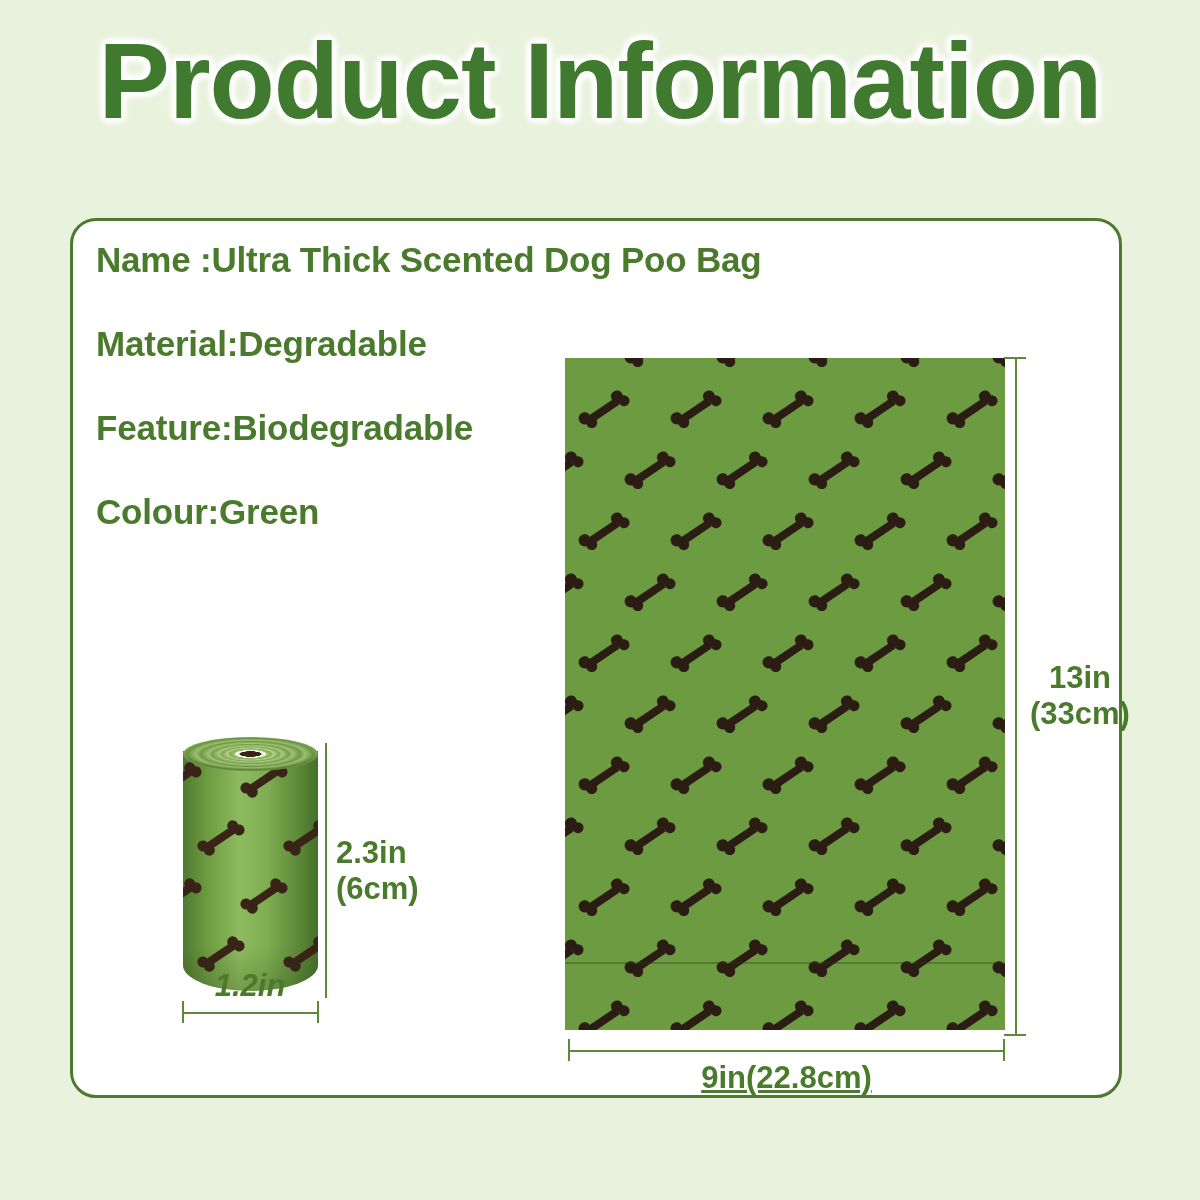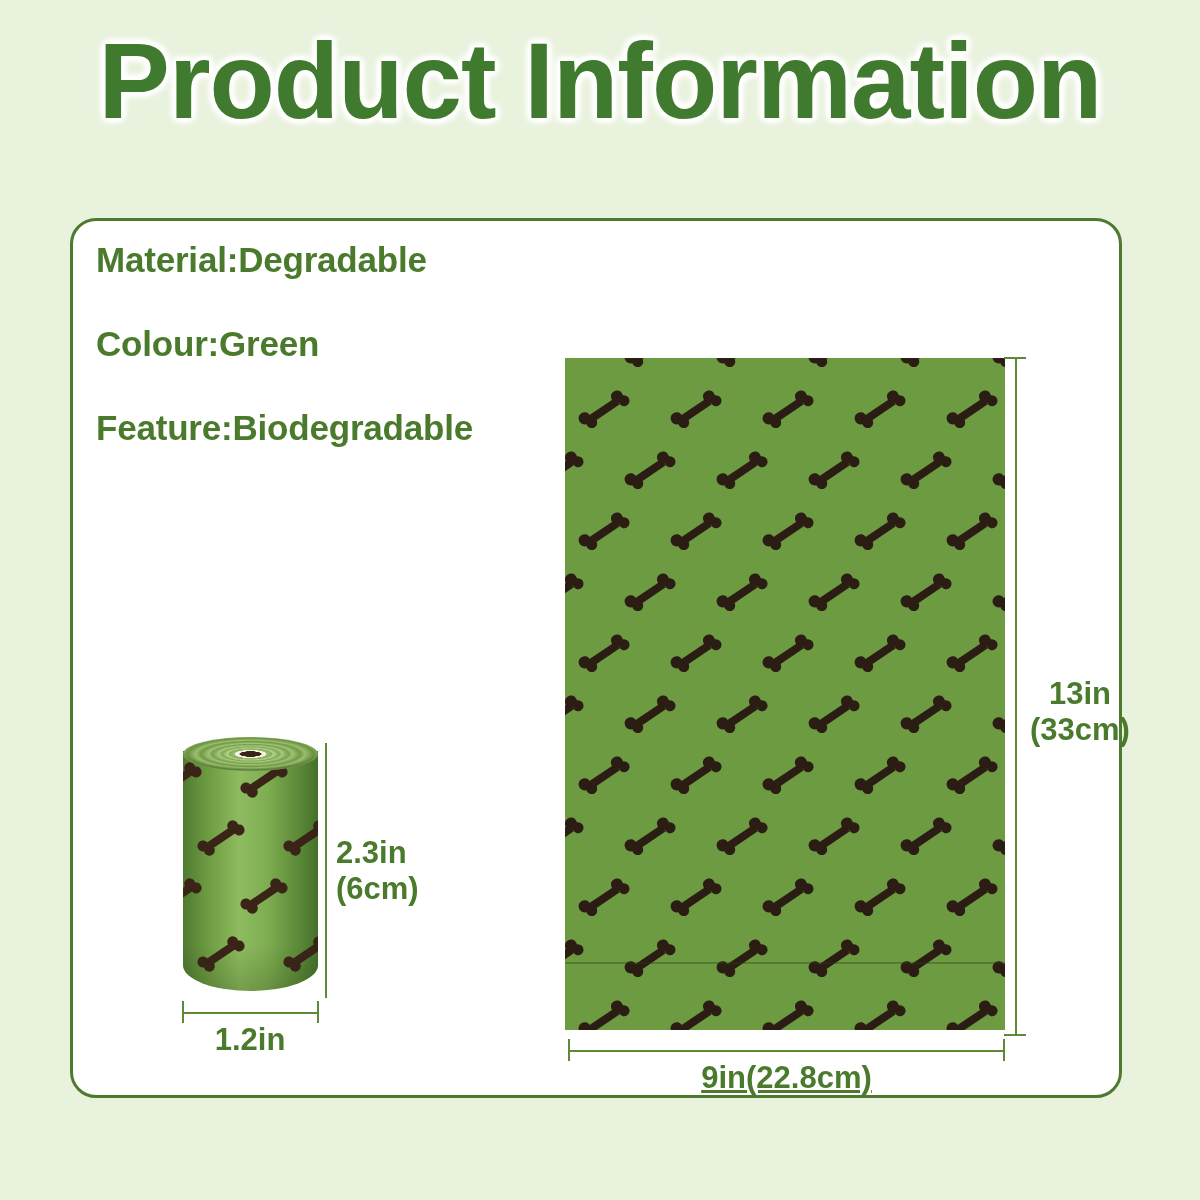--- a/index.html
+++ b/index.html
@@ -219,23 +219,24 @@
   .dim-label.center { text-align: center; }
 </style>
 </head>
 <body>
 
 <div id="page-title">Product Information</div>
 
 <div id="card"></div>
 
 <div id="spec-list">
+  <div class="spec-row">Name :Ultra Thick Scented Dog Poo Bag</div>
   <div class="spec-row">Material:Degradable</div>
+  <div class="spec-row">Feature:Biodegradable</div>
   <div class="spec-row">Colour:Green</div>
-  <div class="spec-row">Feature:Biodegradable</div>
 </div>
 
 <div id="bag-wrap">
   <div id="bag">
     <div class="bone-layer" id="bag-bones">
         <div class="bone" style="left: 46px; top: 61px;">
           <span class="shaft"></span>
         </div>
         <div class="bone" style="left: 138px; top: 61px;">
           <span class="k k1"></span>
@@ -663,21 +664,21 @@
           <span class="k k4"></span>
         </div>
       </div>
     <div id="bag-seam"></div>
   </div>
 </div>
 
 <div class="dim-line v-line" style="left:1015px; top:357px; height:678px;"></div>
 <div class="dim-line tick-h" style="left:1004px; top:357px;"></div>
 <div class="dim-line tick-h" style="left:1004px; top:1034px;"></div>
-<div class="dim-label center" style="left:1030px; top:676px;">
+<div class="dim-label center" style="left:1030px; top:660px;">
   <div>13in</div>
   <div>(33cm)</div>
 </div>
 
 <div class="dim-line h-line" style="left:568px; top:1050px; width:437px;"></div>
 <div class="dim-line tick-v" style="left:568px; top:1039px;"></div>
 <div class="dim-line tick-v" style="left:1003px; top:1039px;"></div>
 <div class="dim-label center" style="left:568px; top:1060px; width:437px;text-decoration:underline;">9in(22.8cm)</div>
 
 <div id="roll-wrap">
@@ -745,15 +746,15 @@
 
 <div class="dim-line v-line" style="left:325px; top:743px; height:255px;"></div>
 <div class="dim-label" style="left:336px; top:835px;">
   <div>2.3in</div>
   <div>(6cm)</div>
 </div>
 
 <div class="dim-line h-line" style="left:182px; top:1012px; width:137px;"></div>
 <div class="dim-line tick-v" style="left:182px; top:1001px;"></div>
 <div class="dim-line tick-v" style="left:317px; top:1001px;"></div>
-<div class="dim-label center" style="left:160px; top:1022px; width:180px;">
+<div class="dim-label center" style="left:160px; top:968px; width:180px;font-style:italic;">
   <div>1.2in</div>
 </div>
 
 </body></html>

